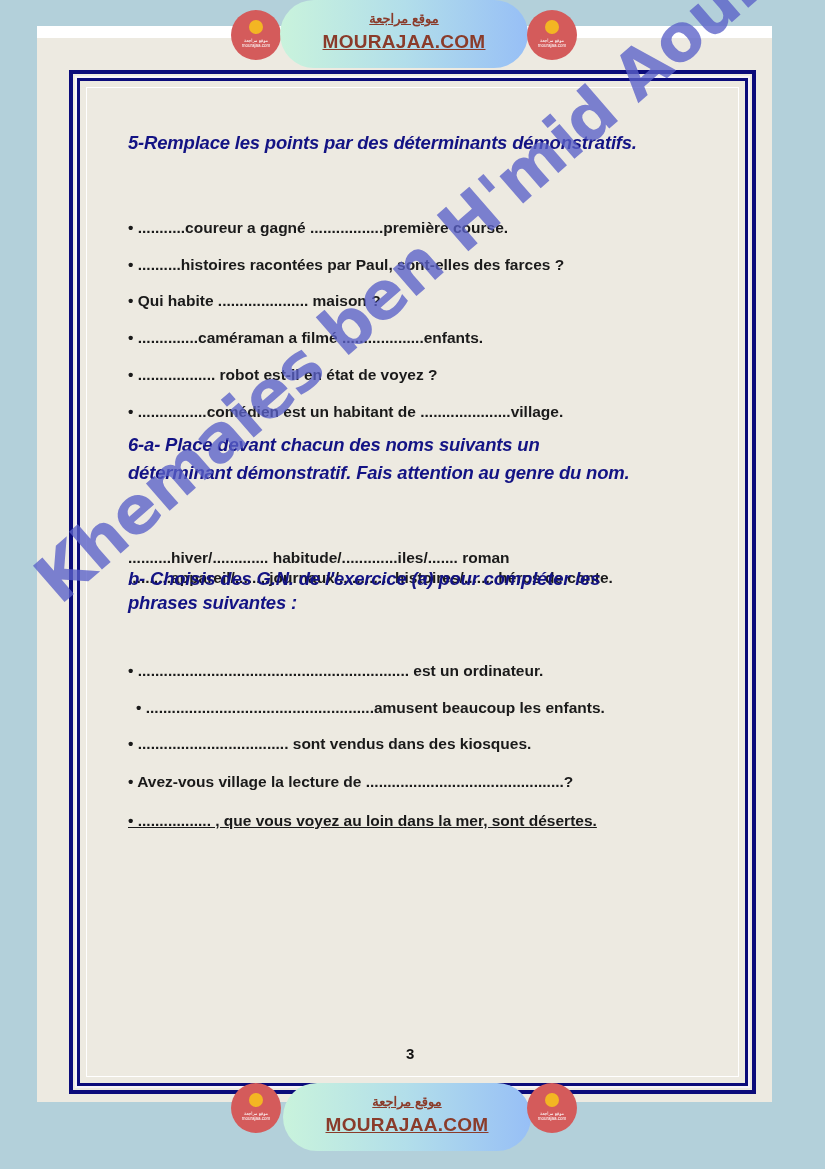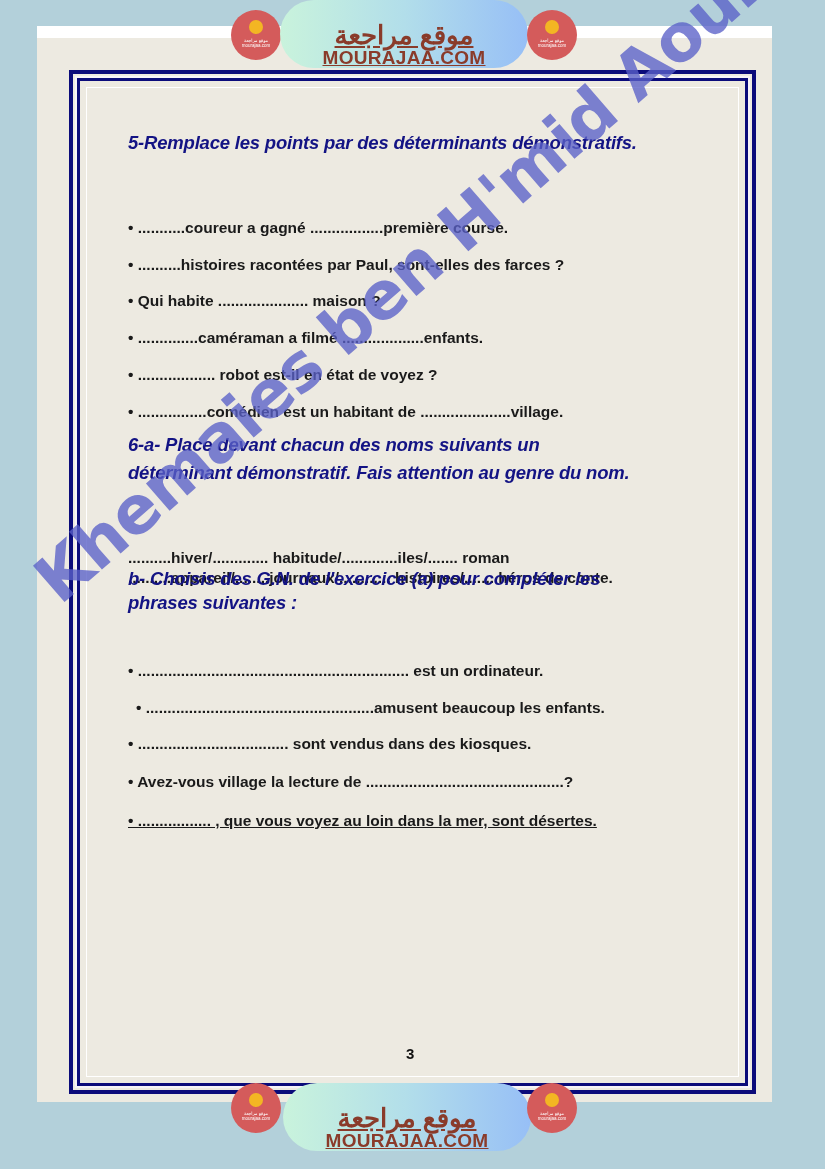--- a/index.html
+++ b/index.html
@@ -50,21 +50,21 @@
       font-weight: bold; font-size: 66px; color: rgba(90, 96, 200, 0.78);
       white-space: nowrap; letter-spacing: -1px;
       pointer-events: none;
       font-family: "DejaVu Sans", sans-serif;
     }
     .badge {
       position: absolute; width: 248px; height: 68px; border-radius: 34px;
       background: linear-gradient(90deg, #c9f3dc 0%, #b2deea 50%, #97bff6 100%);
       text-align: center; color: #8a3b2a;
     }
-    .badge .ar { display: block; font-size: 26px; font-weight: bold; text-decoration: underline; margin-top: 24px; line-height: 22px; }
+    .badge .ar { display: block; font-size: 13px; font-weight: bold; text-decoration: underline; margin-top: 8px; line-height: 22px; }
     .badge .en { display: block; font-size: 19px; font-weight: bold; text-decoration: underline; line-height: 24px; letter-spacing: 0.3px; }
     .circle {
       position: absolute; width: 50px; height: 50px; border-radius: 50%;
       background: #d45b5b; text-align: center;
     }
     .circle .dot {
       position: absolute; left: 18px; top: 10px; width: 14px; height: 14px; border-radius: 50%;
       background: #f3b623;
     }
     .circle .mini {

